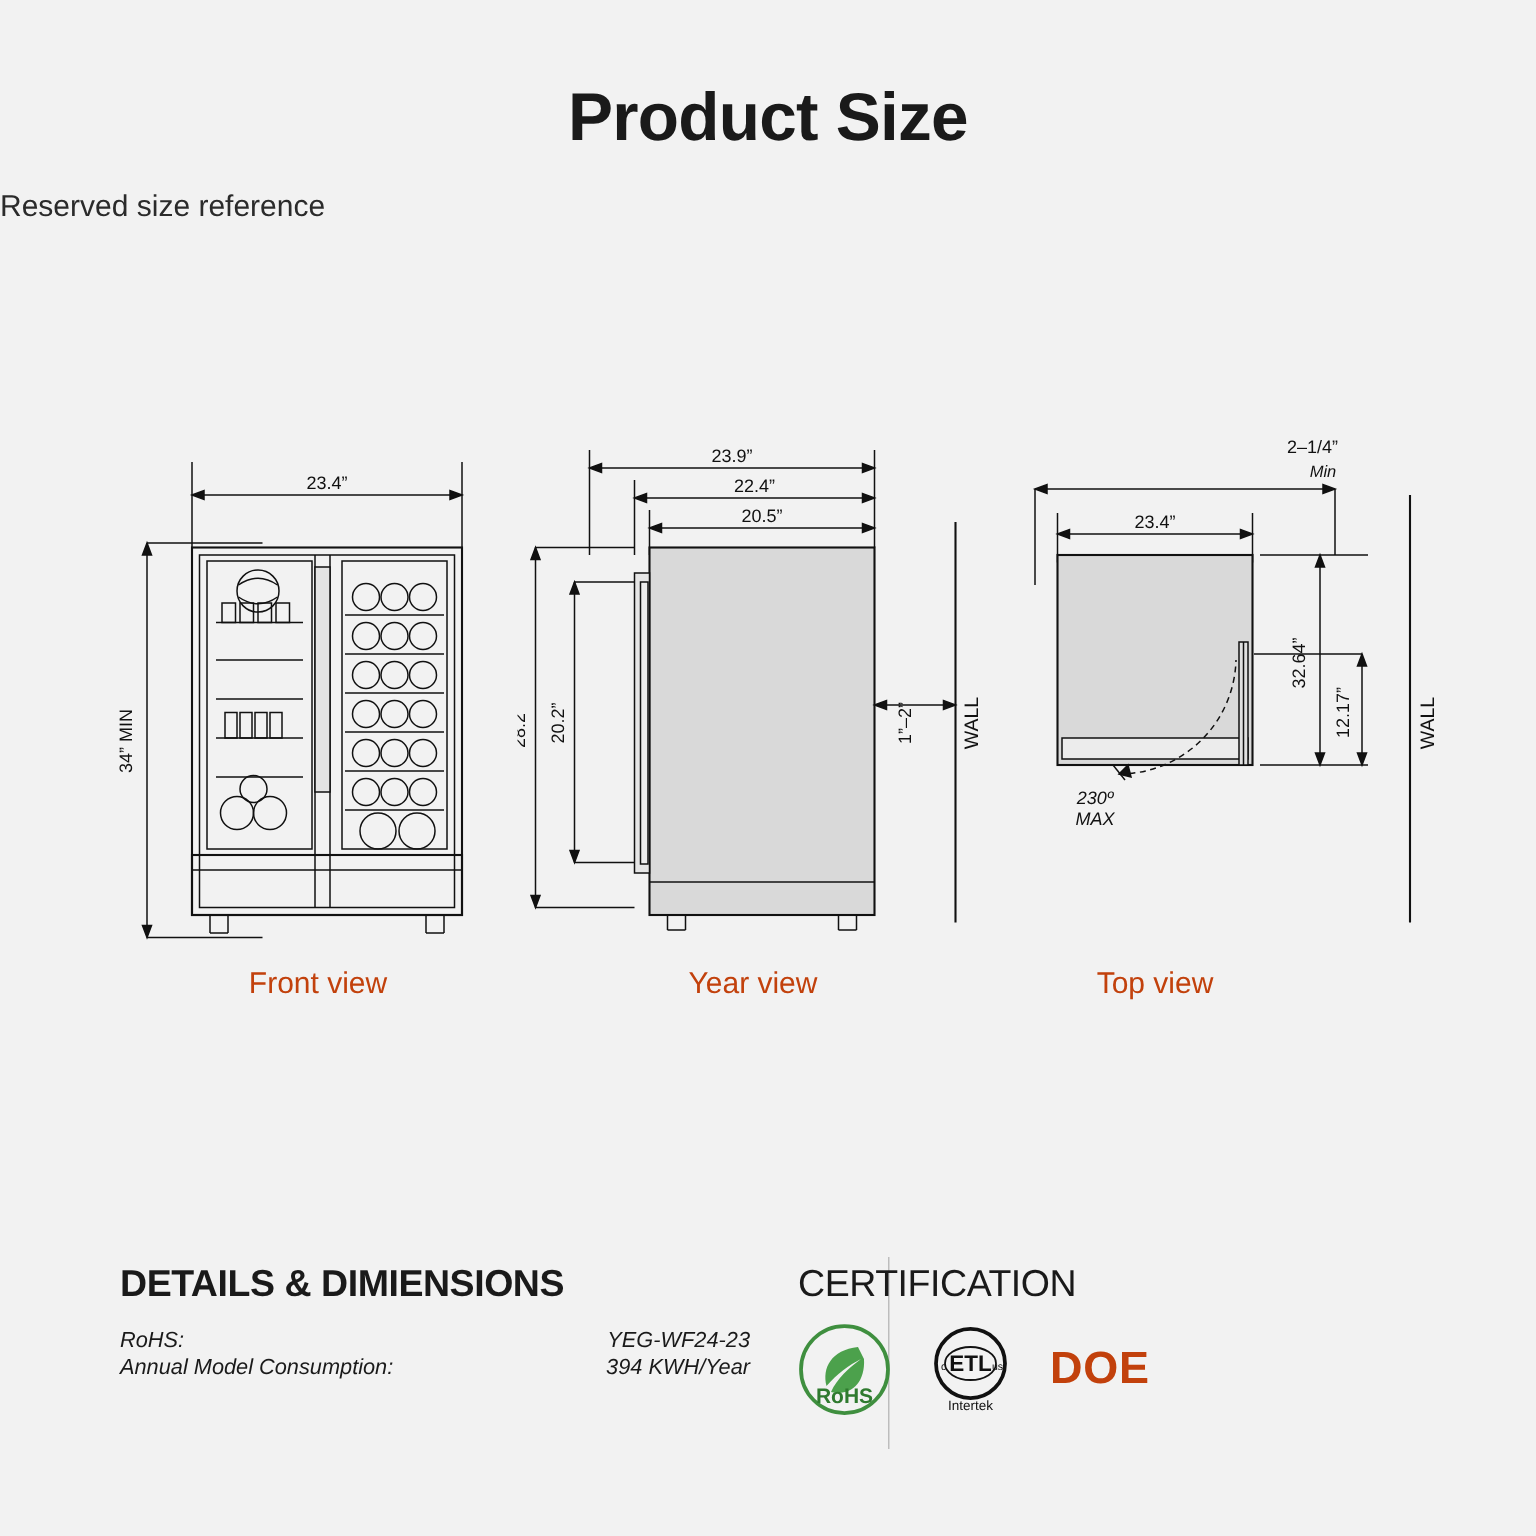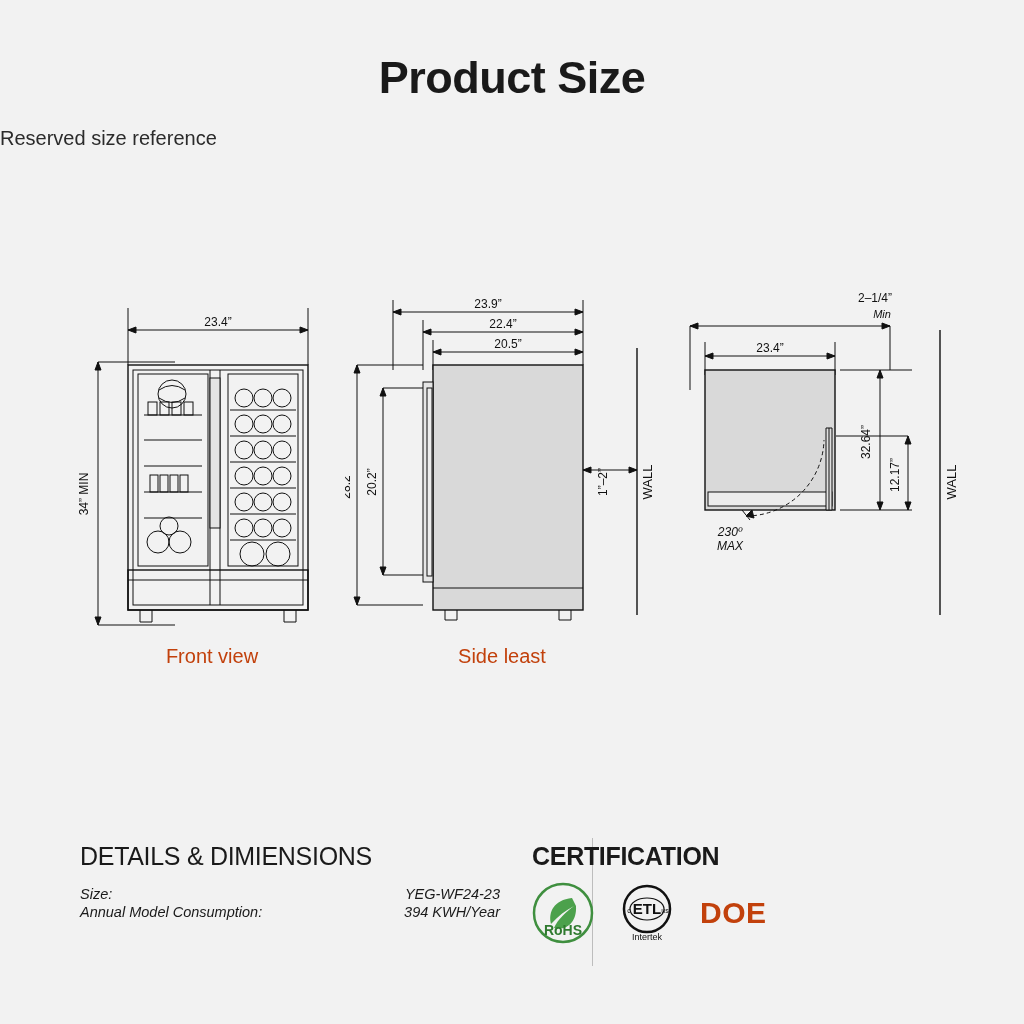--- a/index.html
+++ b/index.html
@@ -75,29 +75,29 @@
     top: 8px;
     width: 1px;
     height: 128px;
     background: #bdbdbd;
   }
   .details-head {
     position: absolute;
     left: 0;
     top: 12px;
     font-size: 25px;
-    font-weight: normal;
+    font-weight: bold;
     letter-spacing: -0.3px;
   }
   .cert-head {
     position: absolute;
     left: 452px;
     top: 12px;
     font-size: 25px;
-    font-weight: bold;
+    font-weight: normal;
     letter-spacing: -0.3px;
   }
   .spec-table {
     position: absolute;
     left: 0;
     top: 55px;
     width: 420px;
     border-collapse: collapse;
     font-size: 14.5px;
     font-style: italic;
@@ -323,33 +323,34 @@
       <text x="232" y="48" font-size="11" fill="#111" text-anchor="middle" font-style="italic">Min</text>
       <text x="120" y="82" font-size="12" fill="#111" text-anchor="middle">23.4”</text>
       <text x="0" y="0" font-size="12" fill="#111" text-anchor="middle" transform="translate(220,172) rotate(-90)">32.64”</text>
       <text x="0" y="0" font-size="12" fill="#111" text-anchor="middle" transform="translate(249,205) rotate(-90)">12.17”</text>
       <text x="80" y="266" font-size="12" fill="#111" text-anchor="middle" font-style="italic">230º</text>
       <text x="80" y="280" font-size="12" fill="#111" text-anchor="middle" font-style="italic">MAX</text>
       <text x="0" y="0" font-size="13" fill="#111" text-anchor="middle" transform="translate(306,212) rotate(-90)">WALL</text>
     </svg>
 
     <div class="view-caption" style="left:102px;top:395px;">Front view</div>
-    <div class="view-caption" style="left:392px;top:395px;">Side least</div>
+    <div class="view-caption" style="left:392px;top:395px;">Year view</div>
+    <div class="view-caption" style="left:660px;top:395px;">Top view</div>
   </div>
 
   <div class="bottom">
     <div class="bottom-divider"></div>
 
     <div class="details-head">DETAILS &amp; DIMIENSIONS</div>
     <div class="cert-head">CERTIFICATION</div>
 
     <table class="spec-table">
       <tbody>
           <tr>
-        <td class="k">Size:</td>
+        <td class="k">RoHS:</td>
         <td class="v">YEG-WF24-23</td>
       </tr>
       <tr>
         <td class="k">Annual Model Consumption:</td>
         <td class="v">394 KWH/Year</td>
       </tr>
     </tbody>
       </table>
 
     <div class="cert-row">

